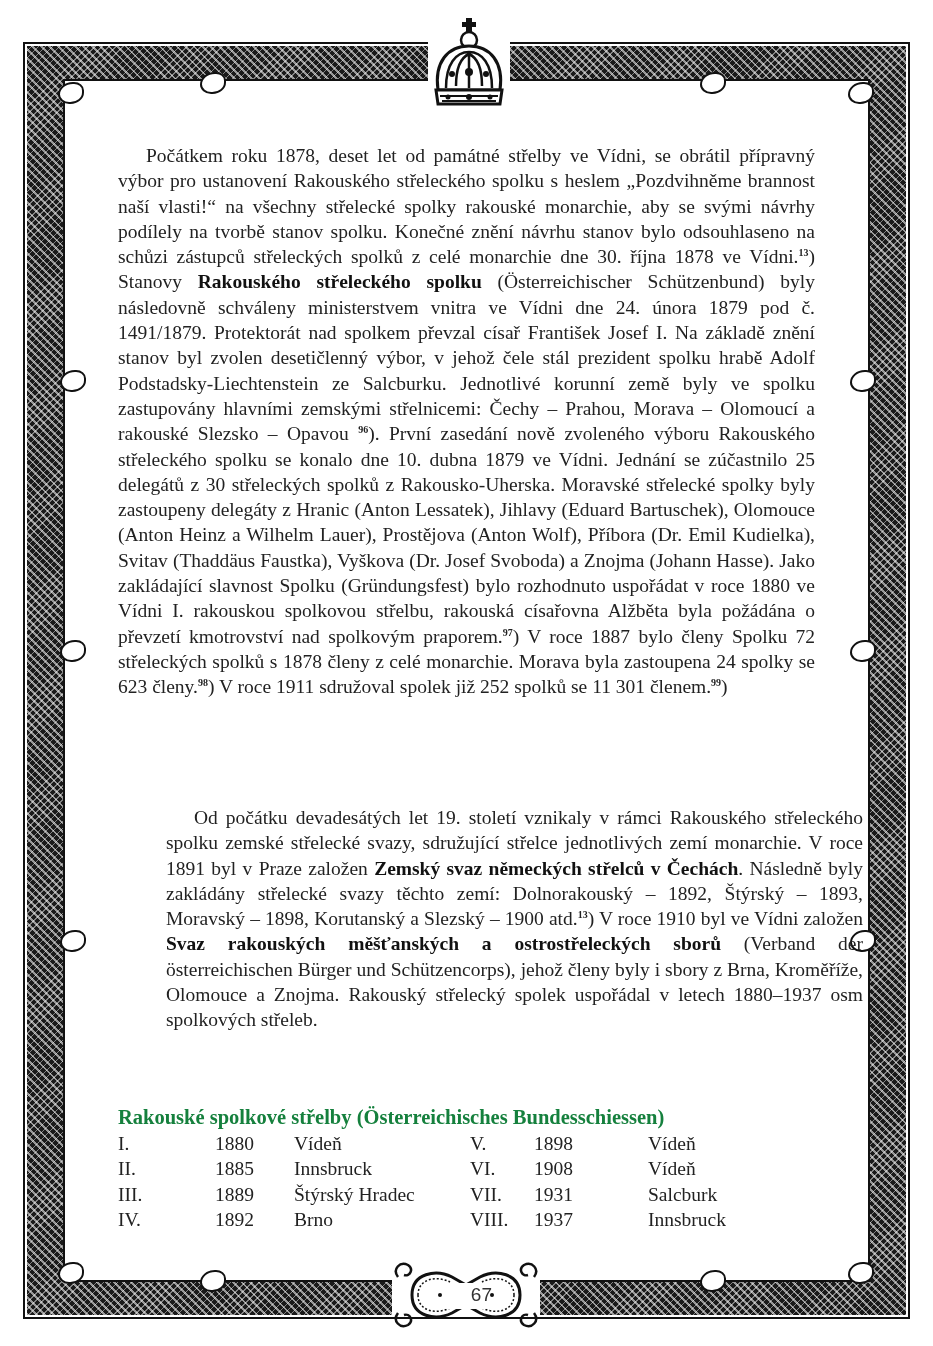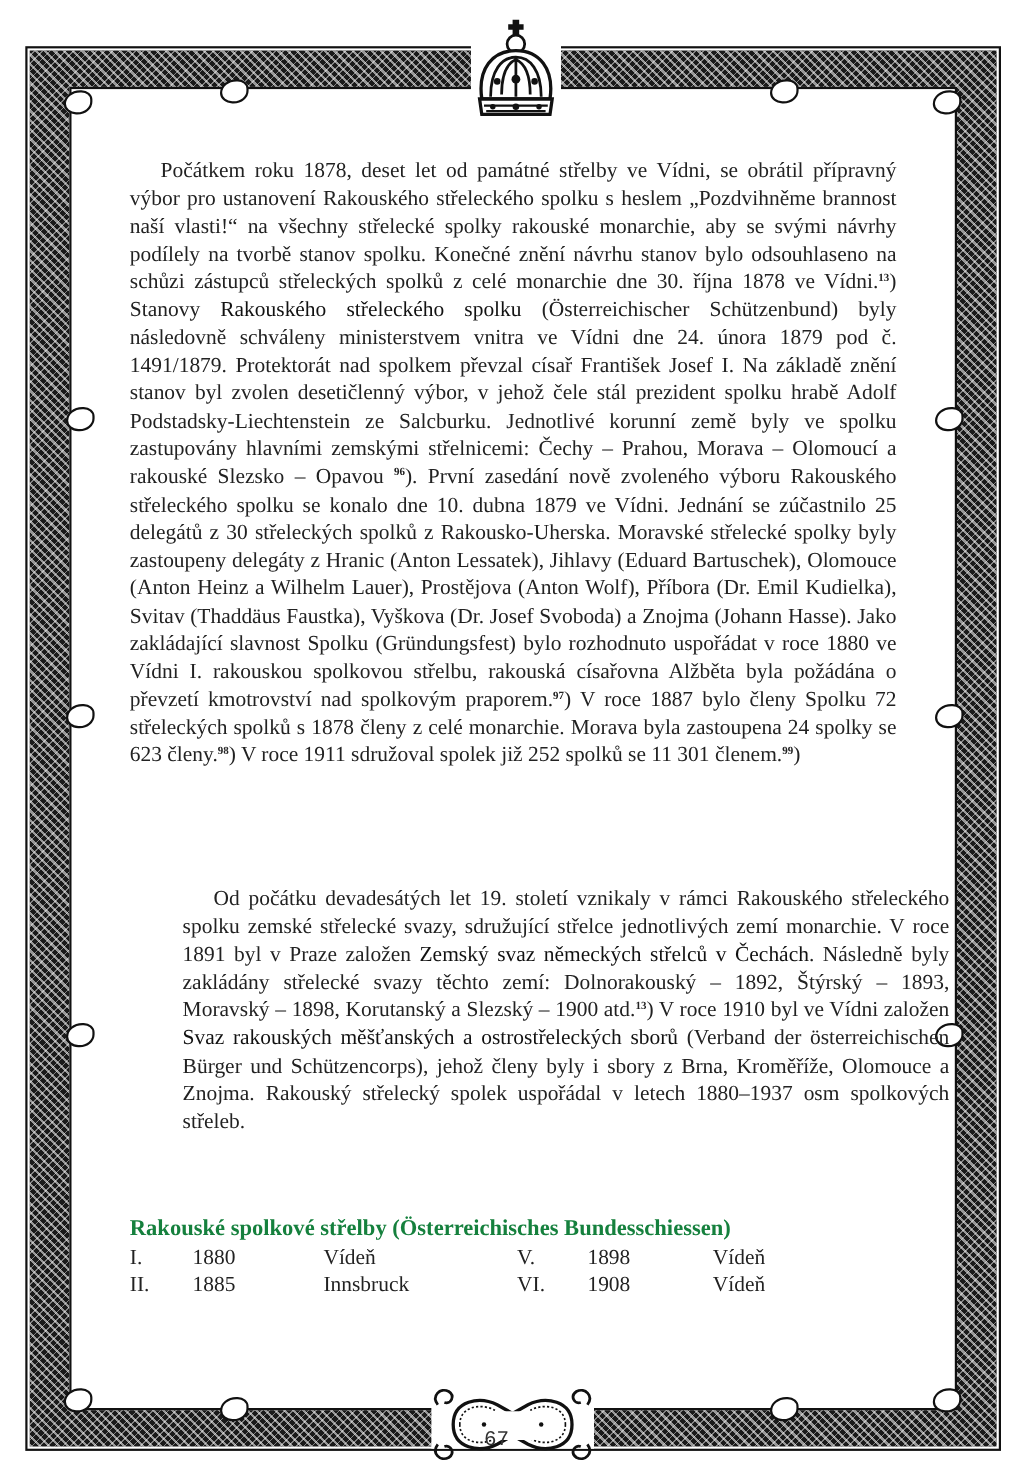--- a/index.html
+++ b/index.html
@@ -17,38 +17,38 @@
       repeating-linear-gradient(45deg, rgba(255,255,255,0.55) 0 2px, transparent 2px 6px),
       repeating-linear-gradient(-45deg, rgba(255,255,255,0.45) 0 1px, transparent 1px 5px);
     -webkit-mask: none; pointer-events:none; }
   .frame-inner { position:absolute; left:63px; top:79px; width:807px; height:1203px;
     border:2px solid #111; box-sizing:border-box; background:#fff; }
   .leaf { position:absolute; width:26px; height:22px; background:#fff; border:2px solid #111;
     border-radius:60% 40% 55% 45%; box-sizing:border-box; }
 
   .crown { position:absolute; left:428px; top:12px; width:82px; height:100px; }
   .pagenum-cartouche { position:absolute; left:392px; top:1255px; width:148px; height:80px; }
-  .pagenum { position:absolute; left:440px; top:1284px; width:52px; text-align:left;
-    font-family:Liberation Mono, monospace; font-size:19px; color:#333;margin-top:14px; }
+  .pagenum { position:absolute; left:440px; top:1284px; width:52px; text-align:right;
+    font-family:Liberation Sans, sans-serif; font-size:19px; color:#333; }
 
   .text { position:absolute; left:118px; width:697px;
     font-family:"Liberation Serif", serif; font-size:19.5px; line-height:25.3px; color:#222;
     text-align:justify; hyphens:manual; }
   .p1 { top:143px; }
   .p2 { top:805px;margin-left:48px; }
   .text p { margin:0; text-indent:28px; }
-  .text b { font-weight:normal; color:#111; }
+  .text b { font-weight:bold; color:#111; }
   sup { font-size:10px; line-height:0; vertical-align:7px;font-weight:bold; }
 
   .table-title { position:absolute; left:118px; top:1106px; width:700px;
     font-family:"Liberation Serif", serif; font-weight:bold; font-size:20.5px; color:#15803d; white-space:nowrap; }
   .shoot-table { position:absolute; left:118px; top:1131px; border-collapse:collapse;
     font-family:"Liberation Serif", serif; font-size:19.5px; color:#222; }
   .shoot-table td { padding:0; height:25.3px; line-height:25.3px; white-space:nowrap; }
-  .c-num { width:57px; } .c-year { width:119px; } .c-place { width:176px; }
+  .c-num { width:57px; } .c-year { width:119px;text-align:center; } .c-place { width:176px; }
   .c-num2 { width:64px; } .c-year2 { width:114px; } .c-place2 { width:120px; }
 </style>
 </head>
 <body>
 
 <div class="page">
 
   <div class="frame-outer"></div>
   <div class="frame-band"></div>
   <div class="frame-inner"></div>
@@ -119,15 +119,31 @@
         <td class="c-place2">Vídeň</td>
       </tr>
       <tr>
         <td class="c-num">II.</td>
         <td class="c-year">1885</td>
         <td class="c-place">Innsbruck</td>
         <td class="c-num2">VI.</td>
         <td class="c-year2">1908</td>
         <td class="c-place2">Vídeň</td>
       </tr>
+      <tr>
+        <td class="c-num">III.</td>
+        <td class="c-year">1889</td>
+        <td class="c-place">Štýrský Hradec</td>
+        <td class="c-num2">VII.</td>
+        <td class="c-year2">1931</td>
+        <td class="c-place2">Salcburk</td>
+      </tr>
+      <tr>
+        <td class="c-num">IV.</td>
+        <td class="c-year">1892</td>
+        <td class="c-place">Brno</td>
+        <td class="c-num2">VIII.</td>
+        <td class="c-year2">1937</td>
+        <td class="c-place2">Innsbruck</td>
+      </tr>
     </tbody>
   </table>
 </div>
 
 </body></html>

